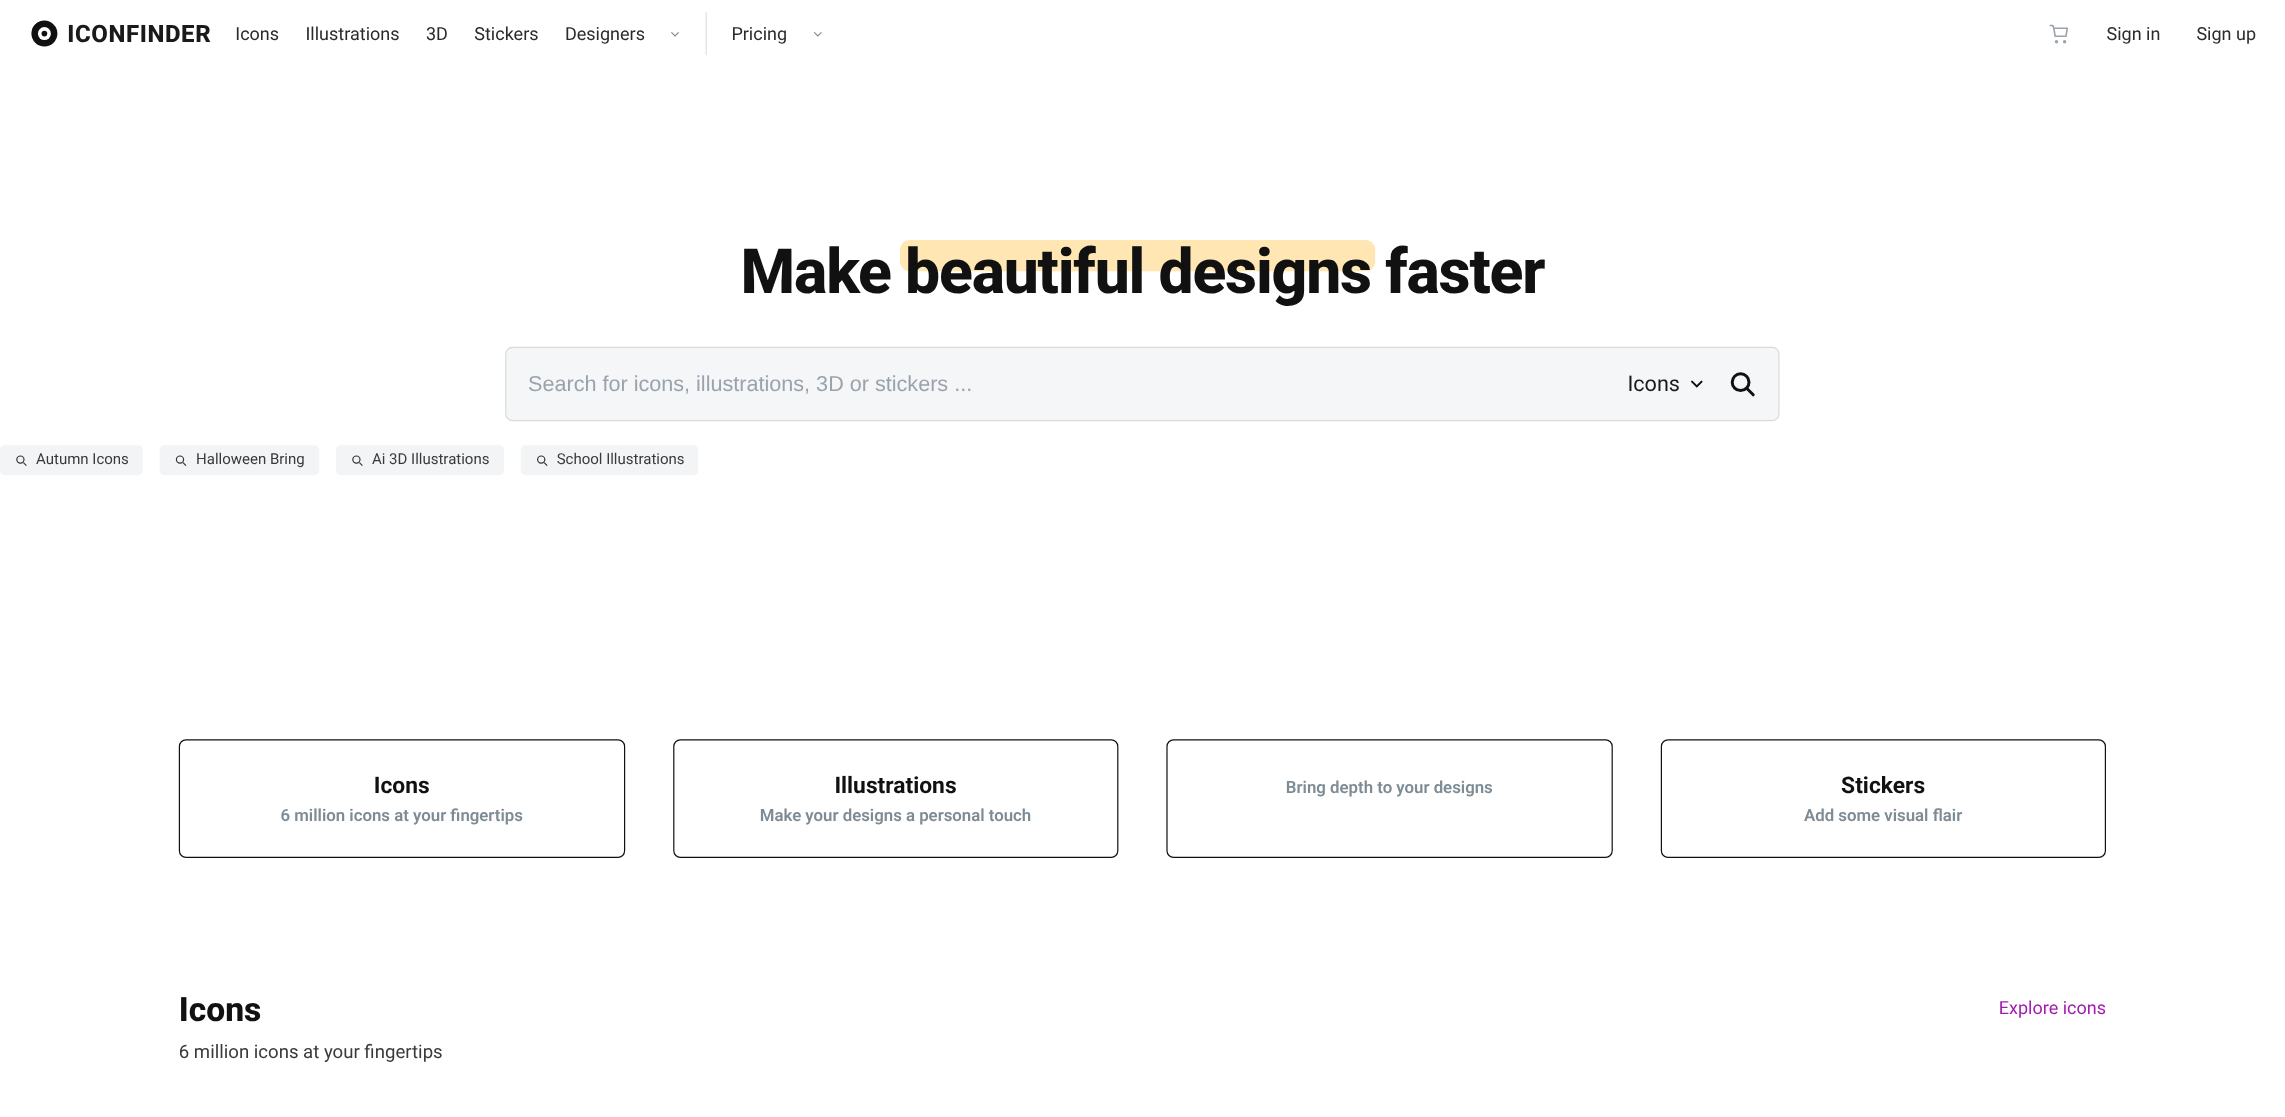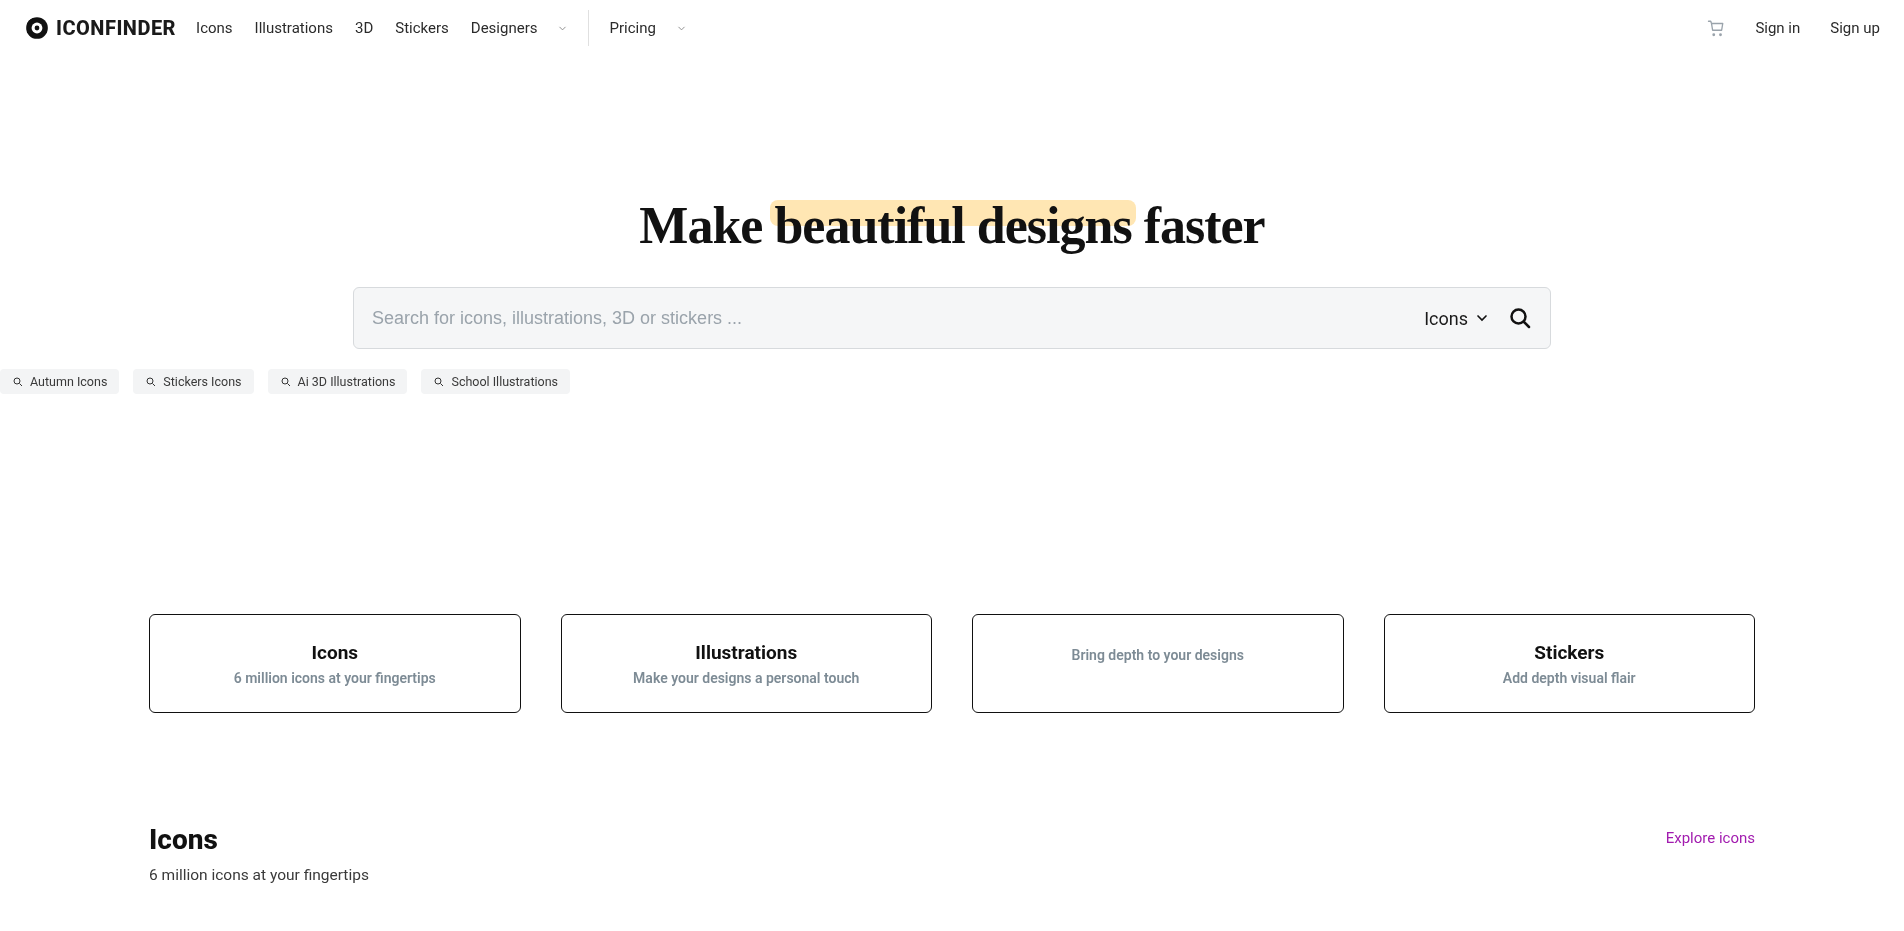--- a/index.html
+++ b/index.html
@@ -61,21 +61,20 @@
     text-align: center;
     margin-top: 140px;
   }
   .hero-title {
     font-size: 52px;
     font-weight: 800;
     color: #111;
     position: relative;
     display: inline-block;
     letter-spacing: -1px;
-    font-family: Liberation Serif, serif;
   }
   .highlight {
     position: relative;
     display: inline-block;
   }
   .highlight::before {
     content: "";
     position: absolute;
     left: -4px;
     right: -4px;
@@ -85,21 +84,21 @@
     z-index: -1;
     border-radius: 8px;
   }
   .hero-sub {
     margin-top: 18px;
     font-size: 19px;
     color: #5b6770;
   }
   .search-wrap {
     margin: 32px auto 0;
-    width: 1198px;
+    width: 1062px;
     height: 62px;
     background: #f5f6f7;
     border: 1px solid #d7dadd;
     border-radius: 6px;
     display: flex;
     align-items: center;
     padding: 0 18px;
   }
   .search-input {
     flex: 1;
@@ -278,21 +277,21 @@
         </span>
       <span>Autumn Icons</span>
     </div>
     <div class="sugg-pill">
       <span>
           <svg width="12" height="12" viewBox="0 0 24 24">
             <circle cx="10" cy="10" r="6" stroke="#333" stroke-width="2" fill="none"></circle>
             <line x1="15" y1="15" x2="20" y2="20" stroke="#333" stroke-width="2"></line>
           </svg>
         </span>
-      <span>Stickers Icons</span>
+      <span>Halloween Bring</span>
     </div>
     <div class="sugg-pill">
       <span>
           <svg width="12" height="12" viewBox="0 0 24 24">
             <circle cx="10" cy="10" r="6" stroke="#333" stroke-width="2" fill="none"></circle>
             <line x1="15" y1="15" x2="20" y2="20" stroke="#333" stroke-width="2"></line>
           </svg>
         </span>
       <span>Ai 3D Illustrations</span>
     </div>
@@ -315,21 +314,21 @@
   </div>
   <div class="cat-card">
     <div class="cat-title">Illustrations</div>
     <div class="cat-sub">Make your designs a personal touch</div>
   </div>
   <div class="cat-card">
     <div class="cat-sub">Bring depth to your designs</div>
   </div>
   <div class="cat-card">
     <div class="cat-title">Stickers</div>
-    <div class="cat-sub">Add depth visual flair</div>
+    <div class="cat-sub">Add some visual flair</div>
   </div>
 </div>
 
 <div class="section">
   <div class="section-head">
     <div>
       <div class="section-title">Icons</div>
       <div class="section-sub">6 million icons at your fingertips</div>
     </div>
     <div class="explore-link">Explore icons</div>

